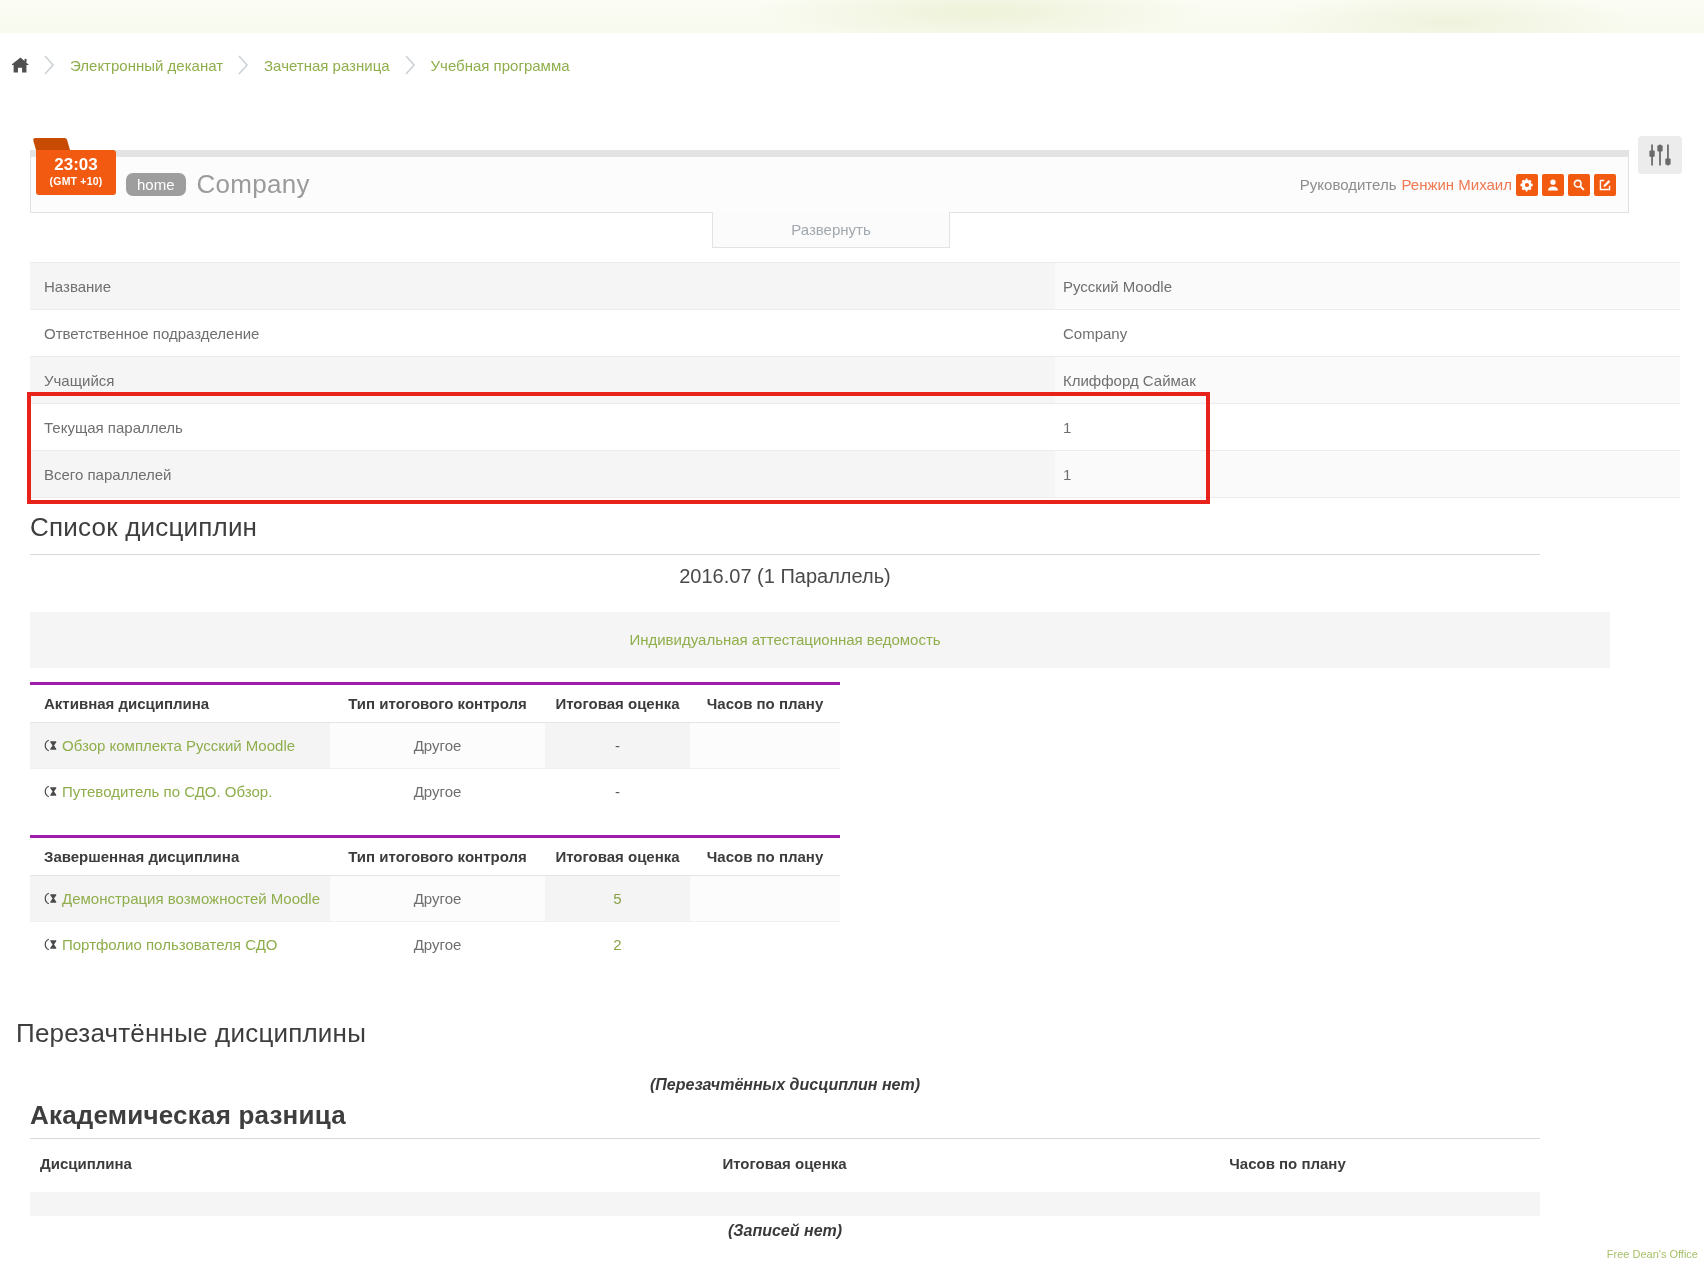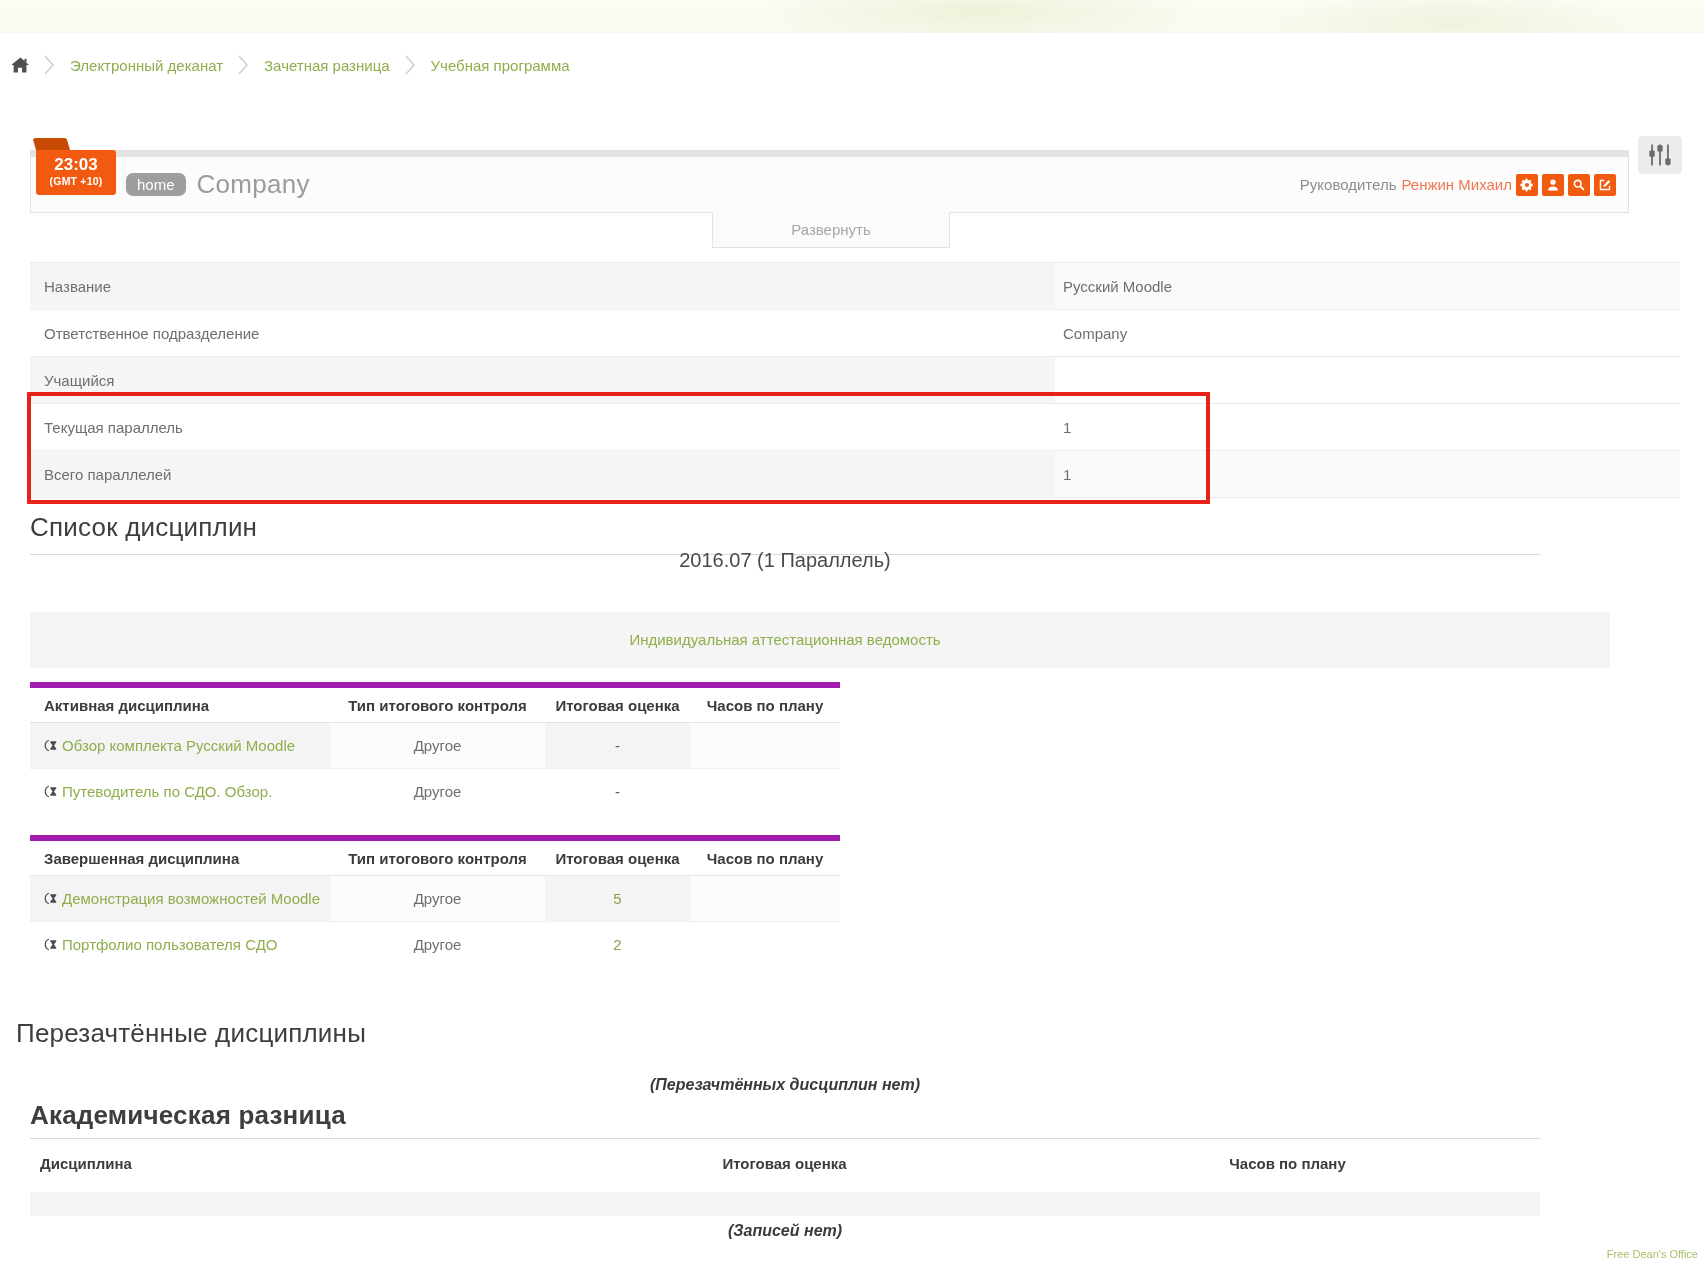--- a/index.html
+++ b/index.html
@@ -51,28 +51,28 @@
   .info-label{width:1025px;display:flex;align-items:center;padding-left:14px;box-sizing:border-box;color:#6f6f6f;}
   .info-value{flex:1;display:flex;align-items:center;padding-left:8px;color:#6f6f6f;}
   .info-row.odd .info-label{background:#f5f5f5;}
   .info-row.odd .info-value{background:#fafafa;}
 
   .red-highlight{left:27px;top:392px;width:1183px;height:112px;border:4px solid #e7221b;box-sizing:border-box;pointer-events:none;}
 
   
   .section-title{font-size:26px;color:#3e3e3e;letter-spacing:.2px;}
   .title-disciplines{left:30px;top:512px;width:1510px;height:43px;border-bottom:1px solid #d9d9d9;box-sizing:border-box;}
-  .period-title{left:30px;top:538px;width:1510px;height:44px;line-height:44px;text-align:center;font-size:20px;color:#4a4a4a;}
+  .period-title{left:30px;top:554px;width:1510px;height:44px;line-height:44px;text-align:center;font-size:20px;color:#4a4a4a;}
   .attest-band{left:30px;top:612px;width:1580px;height:56px;background:#f5f5f5;display:flex;align-items:center;}
   .attest-inner{width:1510px;text-align:center;}
   .green-link{color:#8fae4c;cursor:pointer;text-decoration:none;font-size:15px;}
 
   
   .disc-table{left:30px;width:810px;font-size:15px;}
-  .dt-head{display:flex;height:41px;border-top:6px solid #a21caf;border-bottom:1px solid #e5e5e5;
+  .dt-head{display:flex;height:41px;border-top:3px solid #a21caf;border-bottom:1px solid #e5e5e5;
     align-items:center;font-weight:bold;color:#3c3c3c;box-sizing:border-box;}
   .dt-row{display:flex;height:45px;align-items:stretch;border-bottom:1px solid #f0f0f0;}
   .dt-row:last-child{border-bottom:none;}
   .c1{width:300px;display:flex;align-items:center;padding-left:14px;box-sizing:border-box;}
   .c2{width:215px;display:flex;align-items:center;justify-content:center;}
   .c3{width:145px;display:flex;align-items:center;justify-content:center;}
   .c4{width:150px;display:flex;align-items:center;justify-content:center;}
   .dt-row.odd .c1,.dt-row.odd .c3{background:#f4f4f4;}
   .dt-row.odd .c2,.dt-row.odd .c4{background:#fcfcfc;}
   .disc-link{color:#8fae4c;cursor:pointer;text-decoration:none;display:flex;align-items:center;gap:5px;}
@@ -192,20 +192,21 @@
     <div class="info-row odd">
       <div class="info-label">Название</div>
       <div class="info-value">Русский Moodle</div>
     </div>
     <div class="info-row">
       <div class="info-label">Ответственное подразделение</div>
       <div class="info-value">Company</div>
     </div>
     <div class="info-row odd">
       <div class="info-label">Учащийся</div>
+      <div class="info-value">Клиффорд Саймак</div>
     </div>
     <div class="info-row">
       <div class="info-label">Текущая параллель</div>
       <div class="info-value">1</div>
     </div>
     <div class="info-row odd">
       <div class="info-label">Всего параллелей</div>
       <div class="info-value">1</div>
     </div>
   </div>

